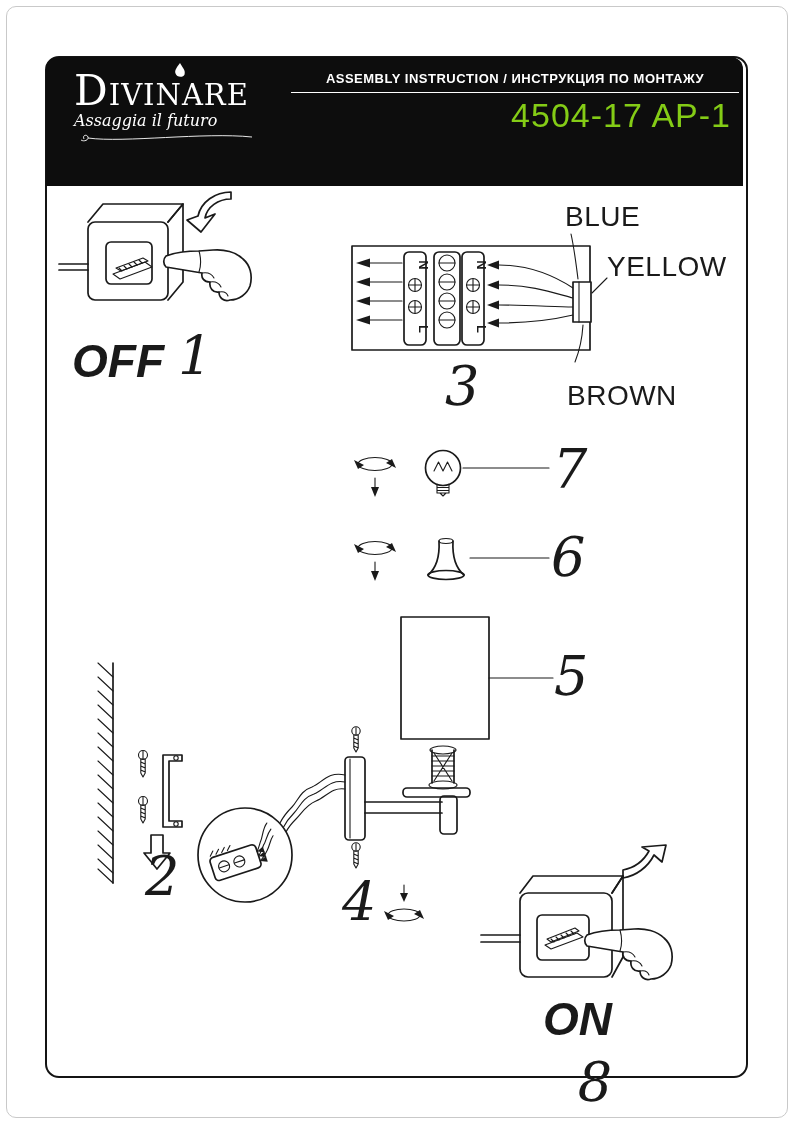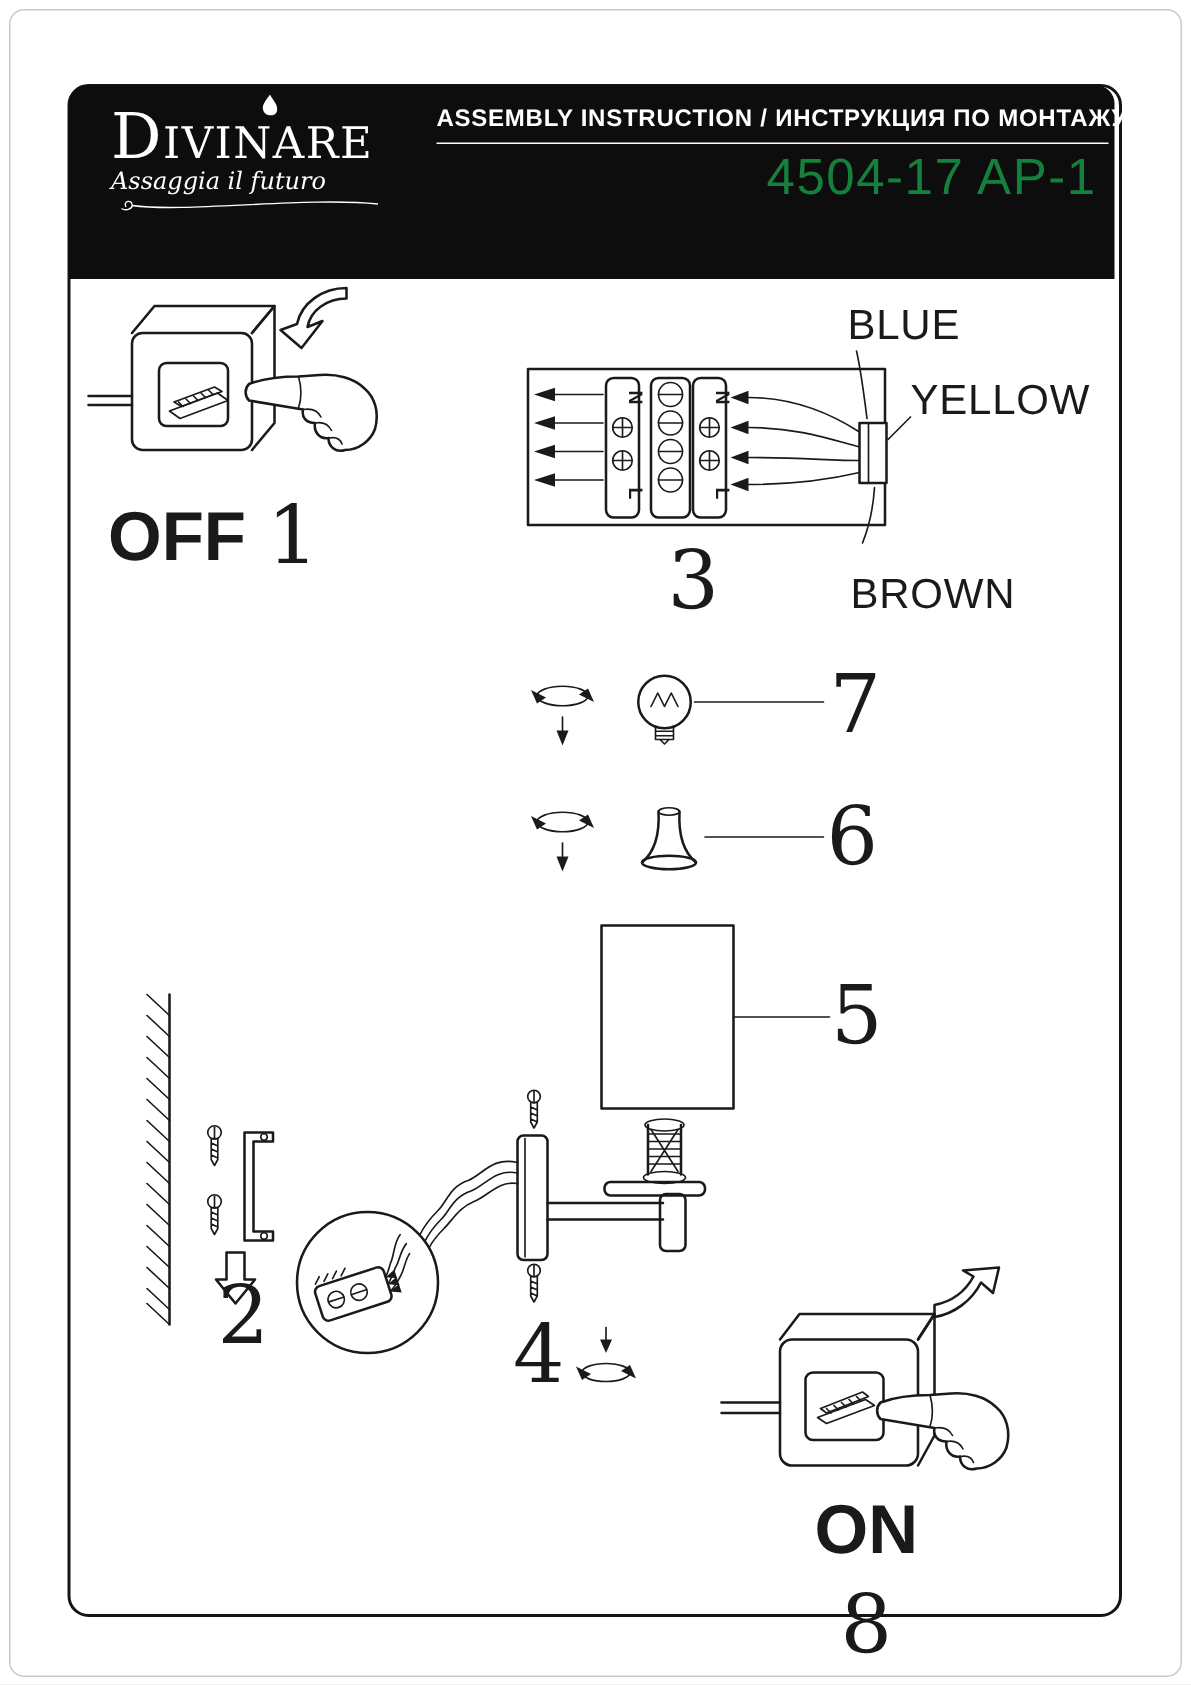--- a/index.html
+++ b/index.html
@@ -12,34 +12,34 @@
   
   .header{position:absolute;left:46px;top:57px;width:697px;height:129px;
         background:#0d0d0d;border-radius:12px 12px 0 0;}
   .logo{position:absolute;left:28px;top:12px;width:200px;}
   .brand{font-family:"DejaVu Serif",serif;font-variant:small-caps;font-size:42px;
         line-height:44px;color:#fff;letter-spacing:1px;}
   .tagline{font-family:"DejaVu Serif",serif;font-style:italic;font-size:16px;
         color:#fff;text-align:left;width:185px;margin-top:-2px;}
   .flame{position:absolute;left:99px;top:-6px;}
   .head-right{position:absolute;left:245px;top:14px;width:448px;}
-  .head-title{font-size:16px;font-weight:bold;color:#fff;text-align:center;
+  .head-title{font-size:13px;font-weight:bold;color:#fff;text-align:center;
         letter-spacing:0.5px;white-space:nowrap;}
   .head-rule{border-top:1.5px solid #fff;margin:6px 0 3px 0;}
-  .head-model{font-size:34px;color:#15803d;text-align:right;padding-right:8px;
+  .head-model{font-size:34px;color:#84cc16;text-align:right;padding-right:8px;
         letter-spacing:1px;}
   
   .s{stroke:#1a1a1a;stroke-width:1.7;fill:none;stroke-linecap:round;stroke-linejoin:round;}
   .s1{stroke:#1a1a1a;stroke-width:1.1;fill:none;stroke-linecap:round;stroke-linejoin:round;}
   .sf{stroke:#1a1a1a;stroke-width:1.7;fill:#fff;stroke-linejoin:round;}
   .f{fill:#1a1a1a;stroke:none;}
   .tn{font:bold 13px "Liberation Sans",sans-serif;fill:#1a1a1a;stroke:none;}
   .abs{position:absolute;}
   
-  .step-label{position:absolute;display:flex;align-items:center;gap:14px;}
+  .step-label{position:absolute;display:flex;align-items:flex-end;gap:14px;font-style:italic;}
   .word{font-family:"Liberation Sans",sans-serif;font-weight:bold;font-size:46px;line-height:1;}
   .num{font-family:"DejaVu Serif",serif;font-size:54px;line-height:1;font-weight:normal;}
   .wire-label{position:absolute;font-size:28px;letter-spacing:0.5px;line-height:1;}
 </style>
 </head>
 <body>
 
 <div class="page">
   <div class="outer-frame"></div>
   <div class="frame"></div>

